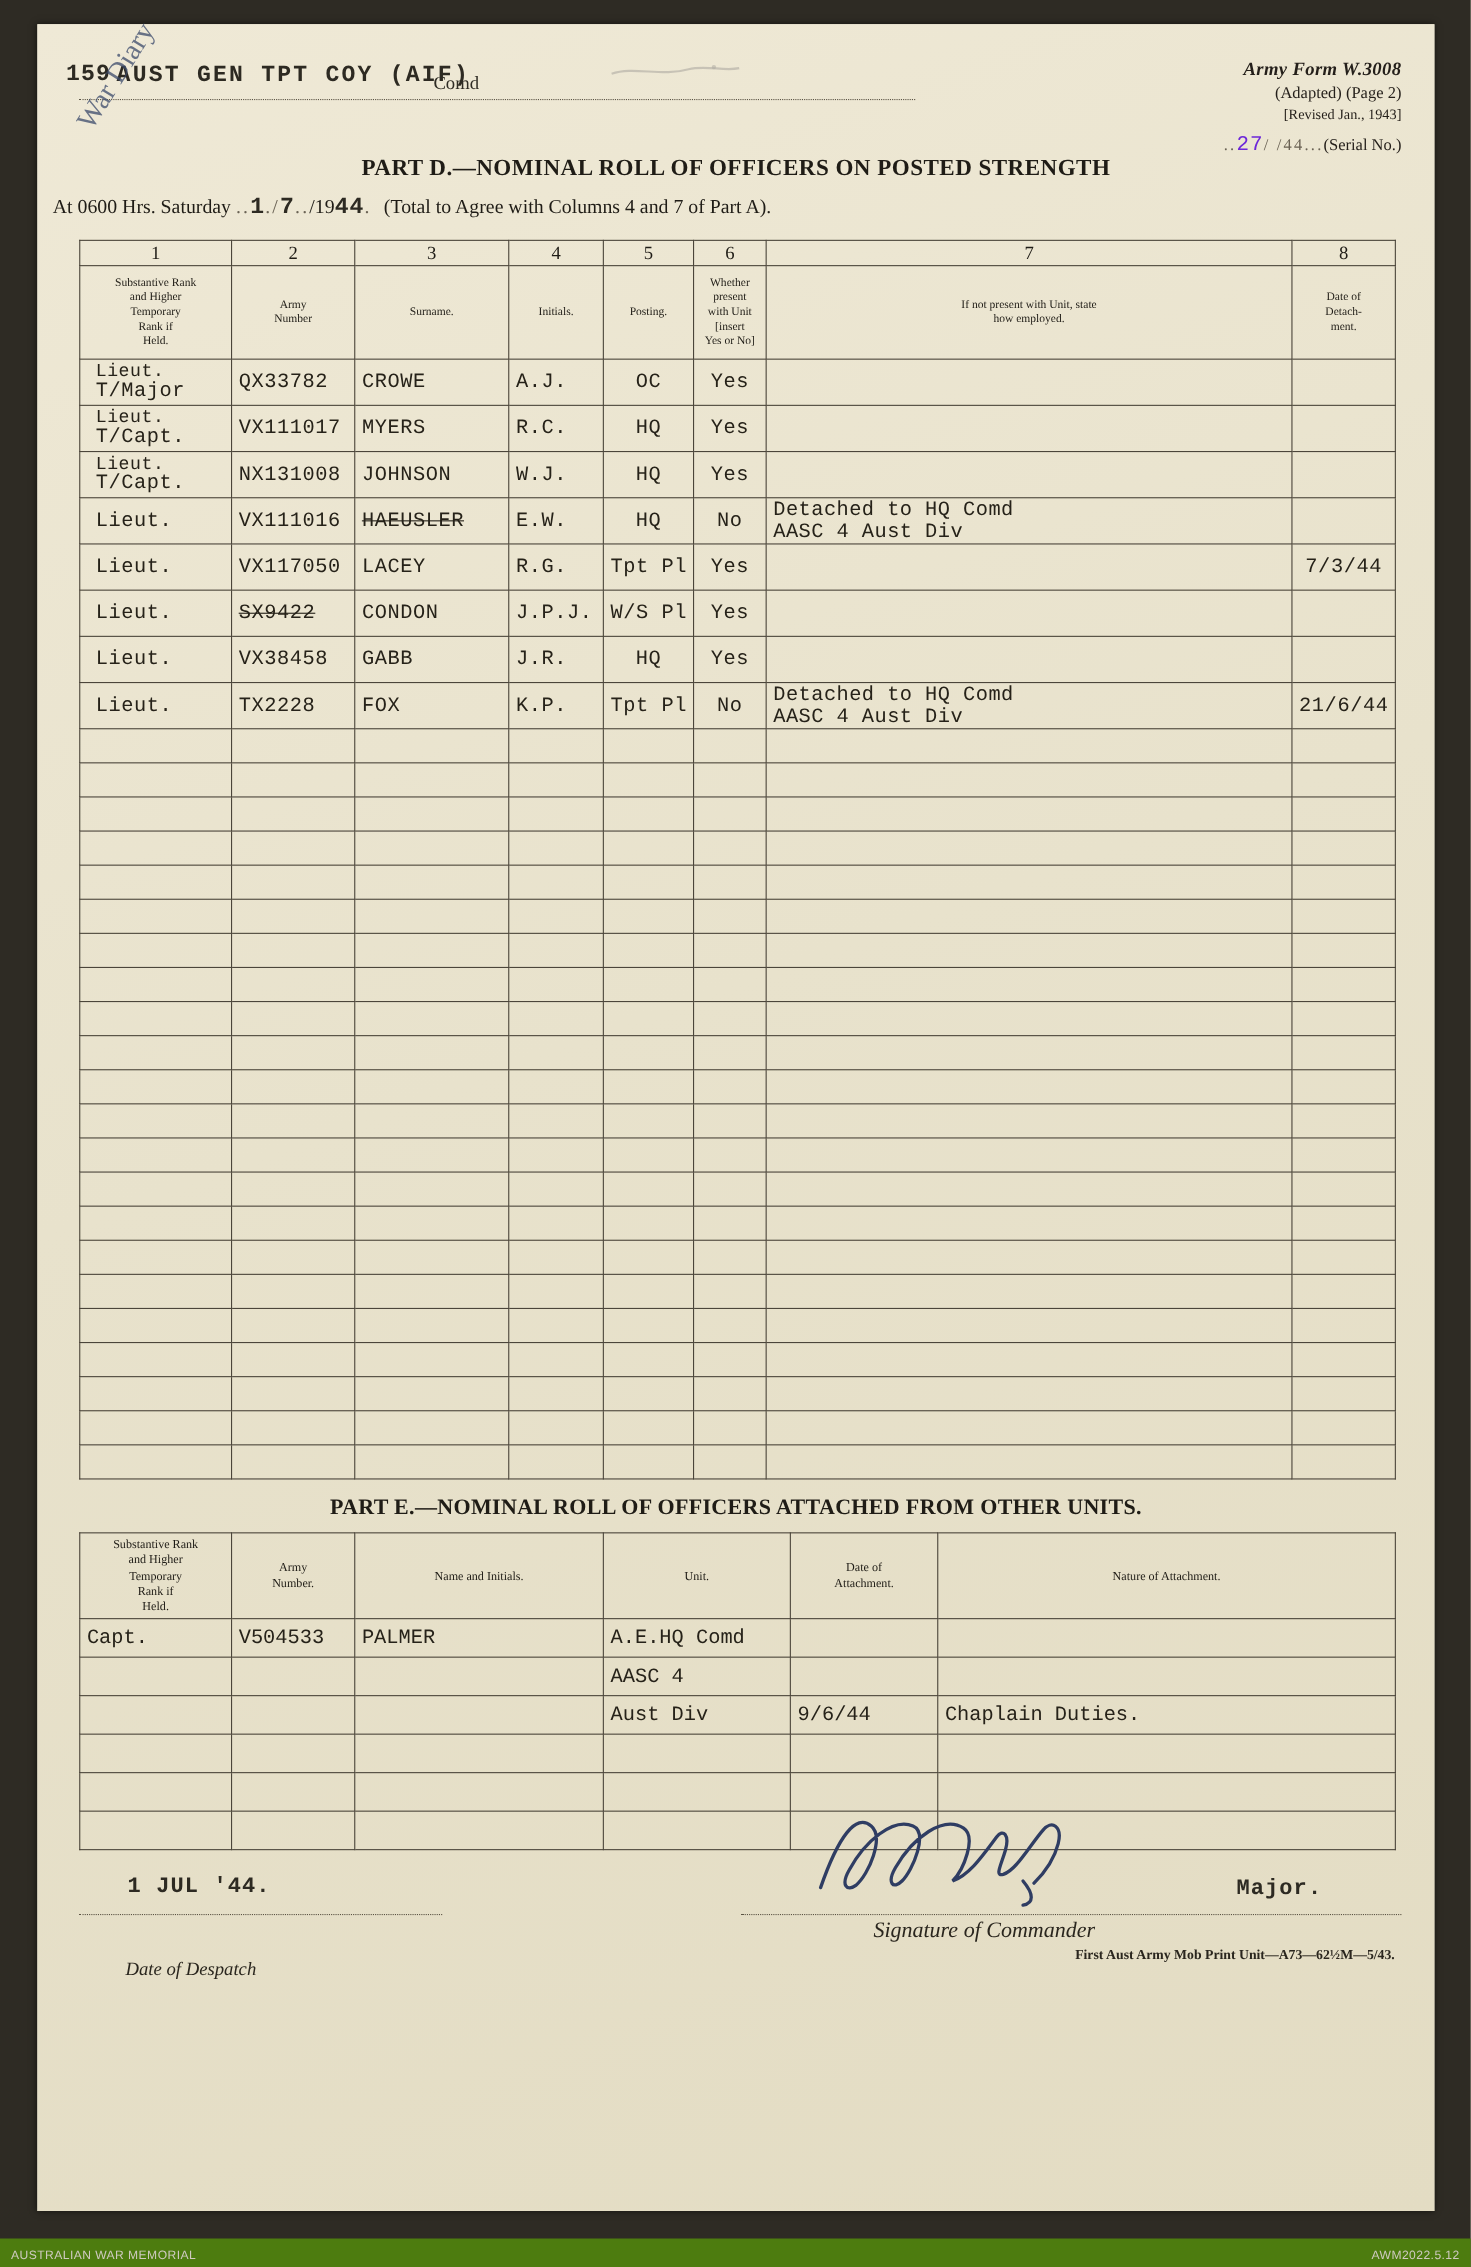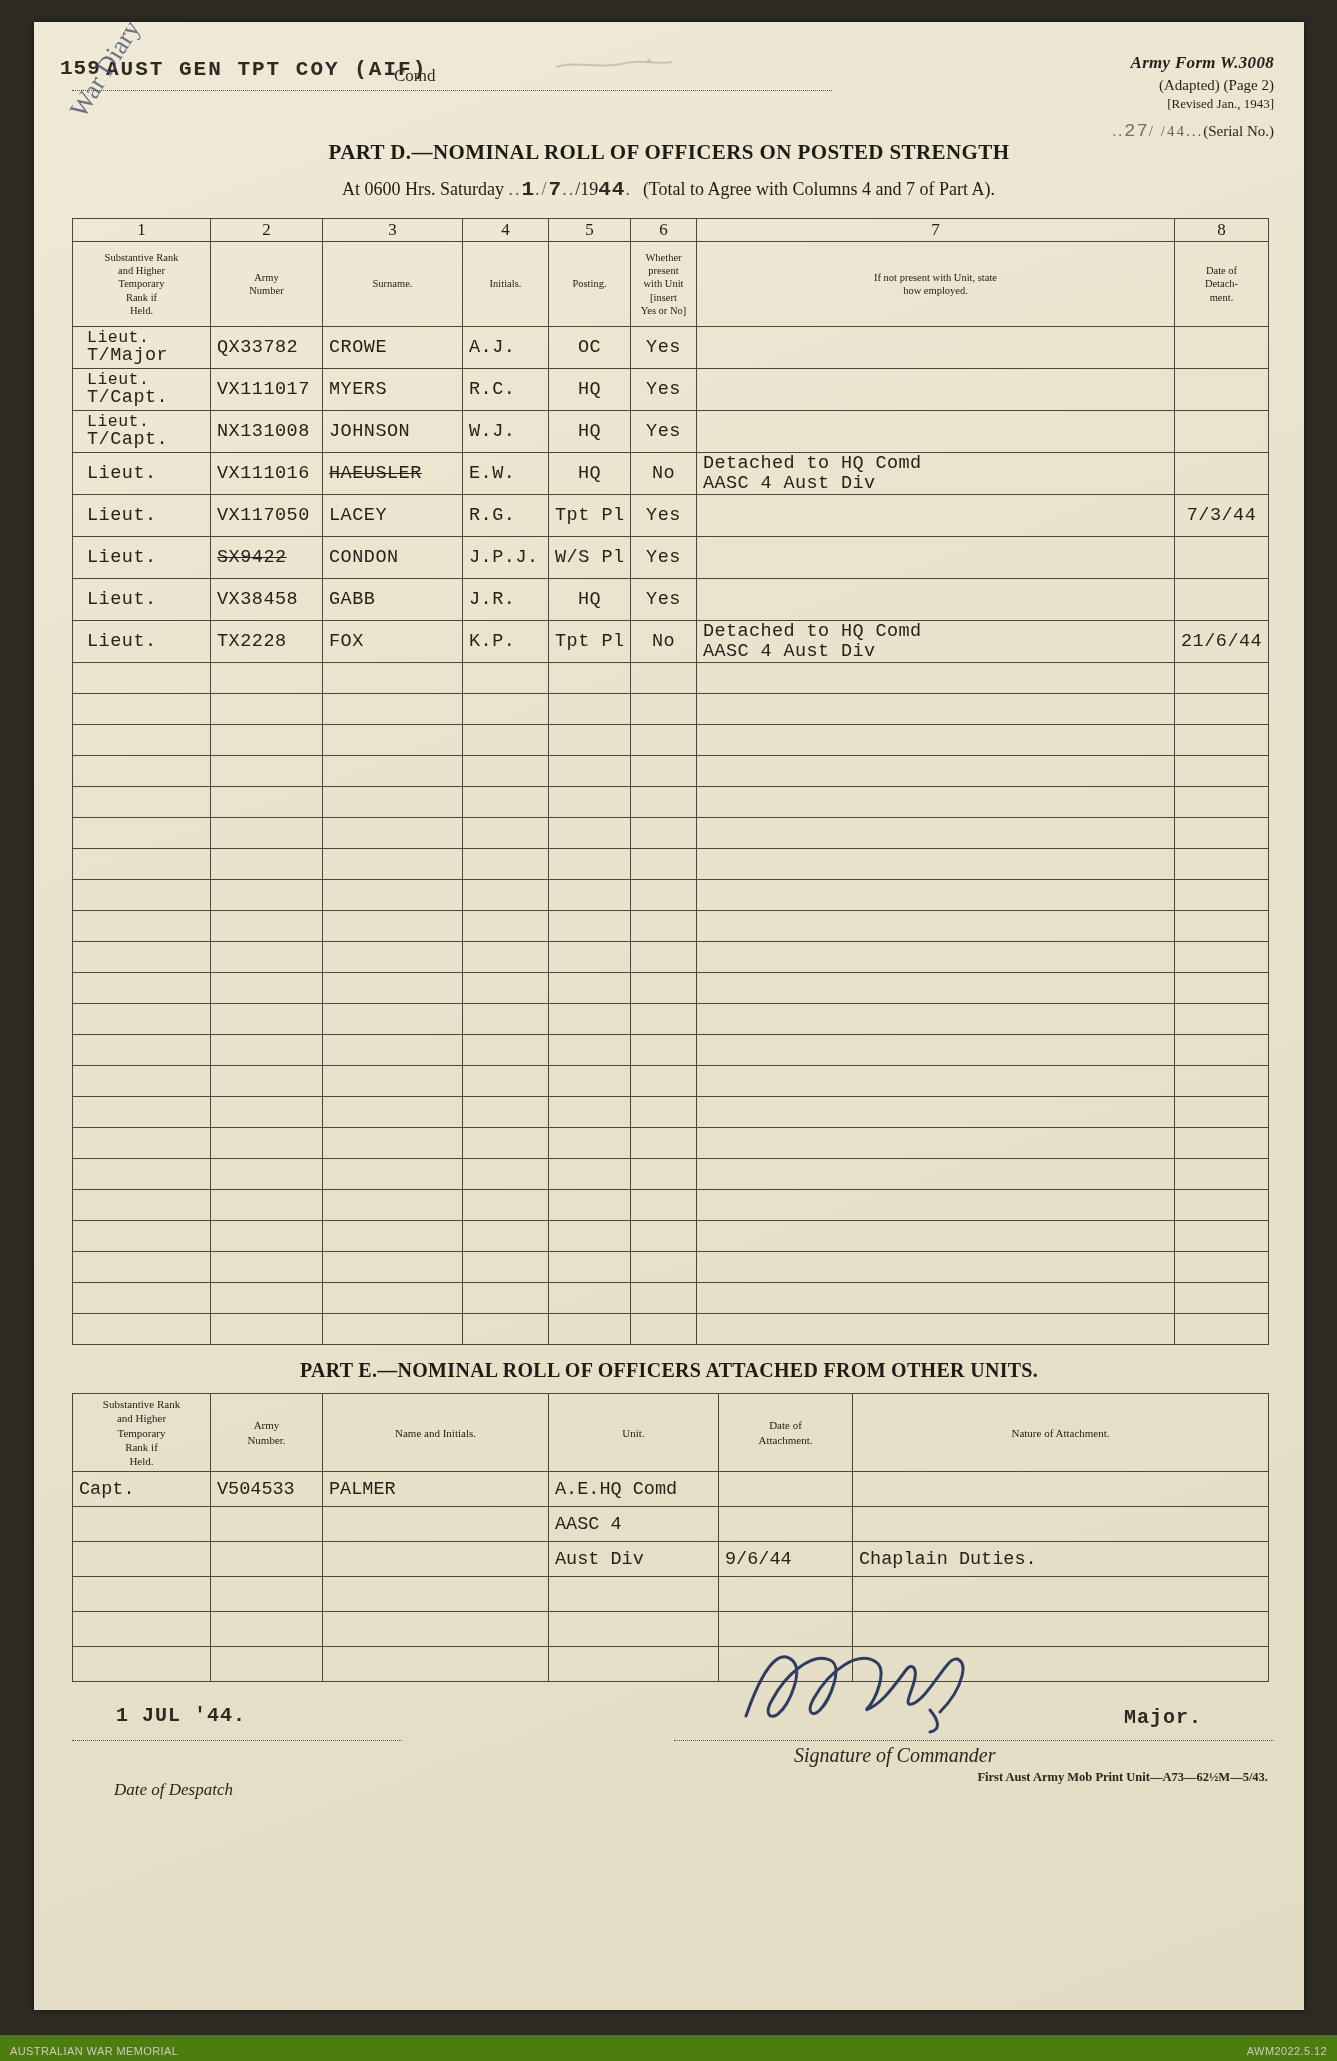--- a/index.html
+++ b/index.html
@@ -62,32 +62,32 @@
   .form-meta .fm1{font-size:17px;font-weight:bold;letter-spacing:.3px;font-style:italic;}
   .form-meta .fm2{font-size:15px;}
   .form-meta .fm3{font-size:13px;}
   .serial-line{
     position:absolute;right:30px;top:98px;
     font-size:15px;color:#241f1a;
     white-space:nowrap;
   }
   .serial-num{
     font-family:"Liberation Mono", monospace;
-    font-size:19px;color:#737373;letter-spacing:1px;
+    font-size:19px;color:#6d28d9;letter-spacing:1px;
   }
   .dots{letter-spacing:2px;color:#6a6254;}
 
   .partD-title{
     position:absolute;left:0;right:0;top:118px;
     text-align:center;font-size:21px;font-weight:bold;
     letter-spacing:.4px;color:#1f1c16;
   }
   .partD-sub{
     position:absolute;left:0;right:1px;top:156px;
-    text-align:center;font-size:18px;color:#1f1c16;
+    font-size:18px;color:#1f1c16;padding-left:14px;
   }
   .hand{
     font-family:"Liberation Mono", monospace;
     font-size:21px;font-weight:bold;color:#2d2a22;letter-spacing:1px;
   }
 
   
   table{border-collapse:collapse;}
   .maintbl{
     position:absolute;left:38px;top:196px;

